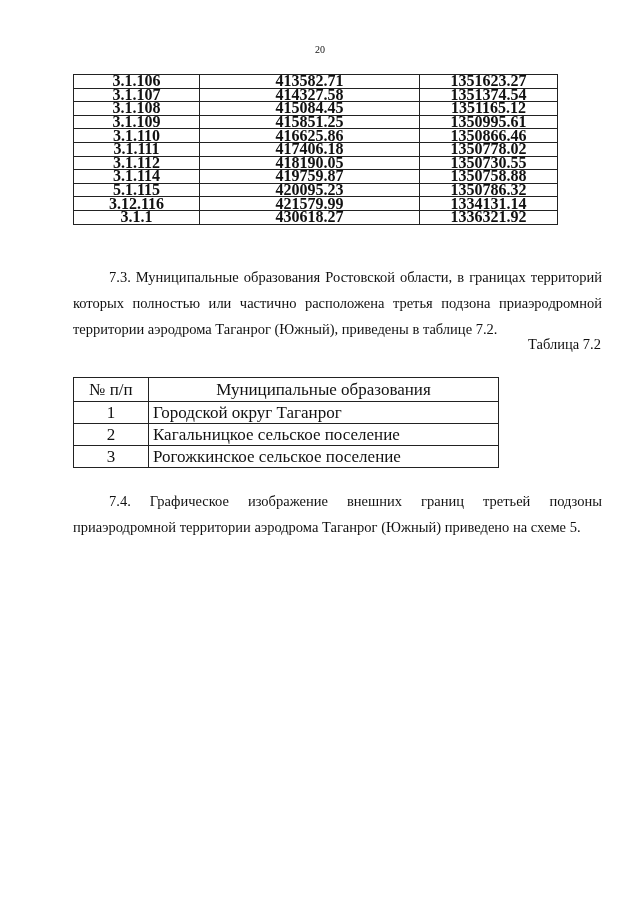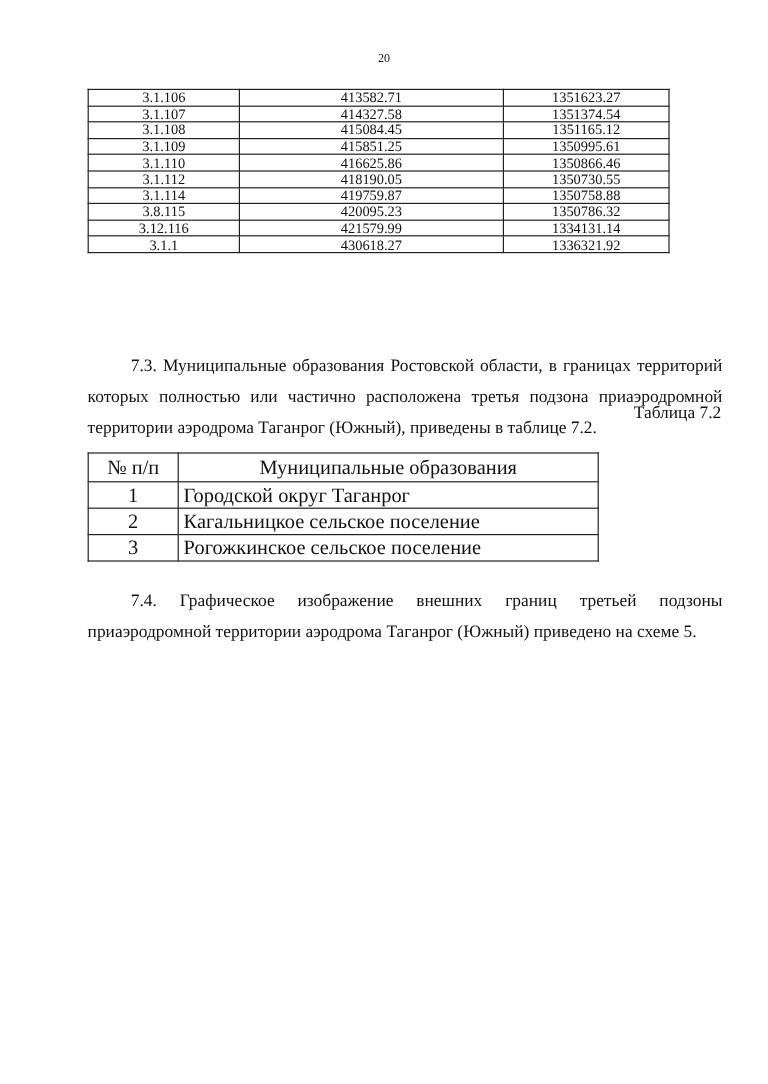--- a/index.html
+++ b/index.html
@@ -1,26 +1,26 @@
 <!DOCTYPE html>
 <html><head>
   <meta charset="utf-8">
   <style>
     html, body { margin: 0; padding: 0; background: #ffffff; }
     body { width: 640px; height: 903px; position: relative; overflow: hidden;
       font-family: "Liberation Serif", "DejaVu Serif", serif; color: #111; }
     .page-number { position: absolute; top: 44px; left: 0; width: 640px; text-align: center; font-size: 10px; }
     table { border-collapse: collapse; position: absolute; }
-    .coords { left: 73px; top: 74px; width: 485px; font-size: 12px; }
+    .coords { left: 73px; top: 74px; width: 485px; font-size: 16px; font-weight: bold; }
     .coords td { border: 1px solid #222; height: 12.6px; padding: 0; text-align: center; line-height: 12px; }
     .coords td.c1 { width: 125px; }
     .coords td.c2 { width: 219px; }
     .para { position: absolute; left: 73px; width: 529px; font-size: 14.5px; line-height: 26px; text-align: justify; }
     .para .indent { display: inline-block; width: 36px; }
-    .p73 { top: 292px; }
+    .p73 { top: 264px; }
     .p74 { top: 488px; text-align-last: left; }
     .table-caption { position: absolute; top: 336px; right: 39px; font-size: 14.5px; }
     .munis { left: 73px; top: 377px; width: 426px; font-size: 17px; }
     .munis td { border: 1px solid #222; height: 21px; padding: 0 4px; }
     .munis td.num { width: 64px; text-align: center; }
     .munis th { border: 1px solid #222; height: 21px; font-weight: normal; text-align: center; }
     .munis th.num { width: 72px; }
   </style>
 </head>
 <body>
@@ -48,31 +48,36 @@
         <td class="c1">3.1.109</td>
         <td class="c2">415851.25</td>
         <td>1350995.61</td>
       </tr>
     <tr>
         <td class="c1">3.1.110</td>
         <td class="c2">416625.86</td>
         <td>1350866.46</td>
       </tr>
     <tr>
+        <td class="c1">3.1.111</td>
+        <td class="c2">417406.18</td>
+        <td>1350778.02</td>
+      </tr>
+    <tr>
         <td class="c1">3.1.112</td>
         <td class="c2">418190.05</td>
         <td>1350730.55</td>
       </tr>
     <tr>
         <td class="c1">3.1.114</td>
         <td class="c2">419759.87</td>
         <td>1350758.88</td>
       </tr>
     <tr>
-        <td class="c1">3.8.115</td>
+        <td class="c1">5.1.115</td>
         <td class="c2">420095.23</td>
         <td>1350786.32</td>
       </tr>
     <tr>
         <td class="c1">3.12.116</td>
         <td class="c2">421579.99</td>
         <td>1334131.14</td>
       </tr>
     <tr>
         <td class="c1">3.1.1</td>

